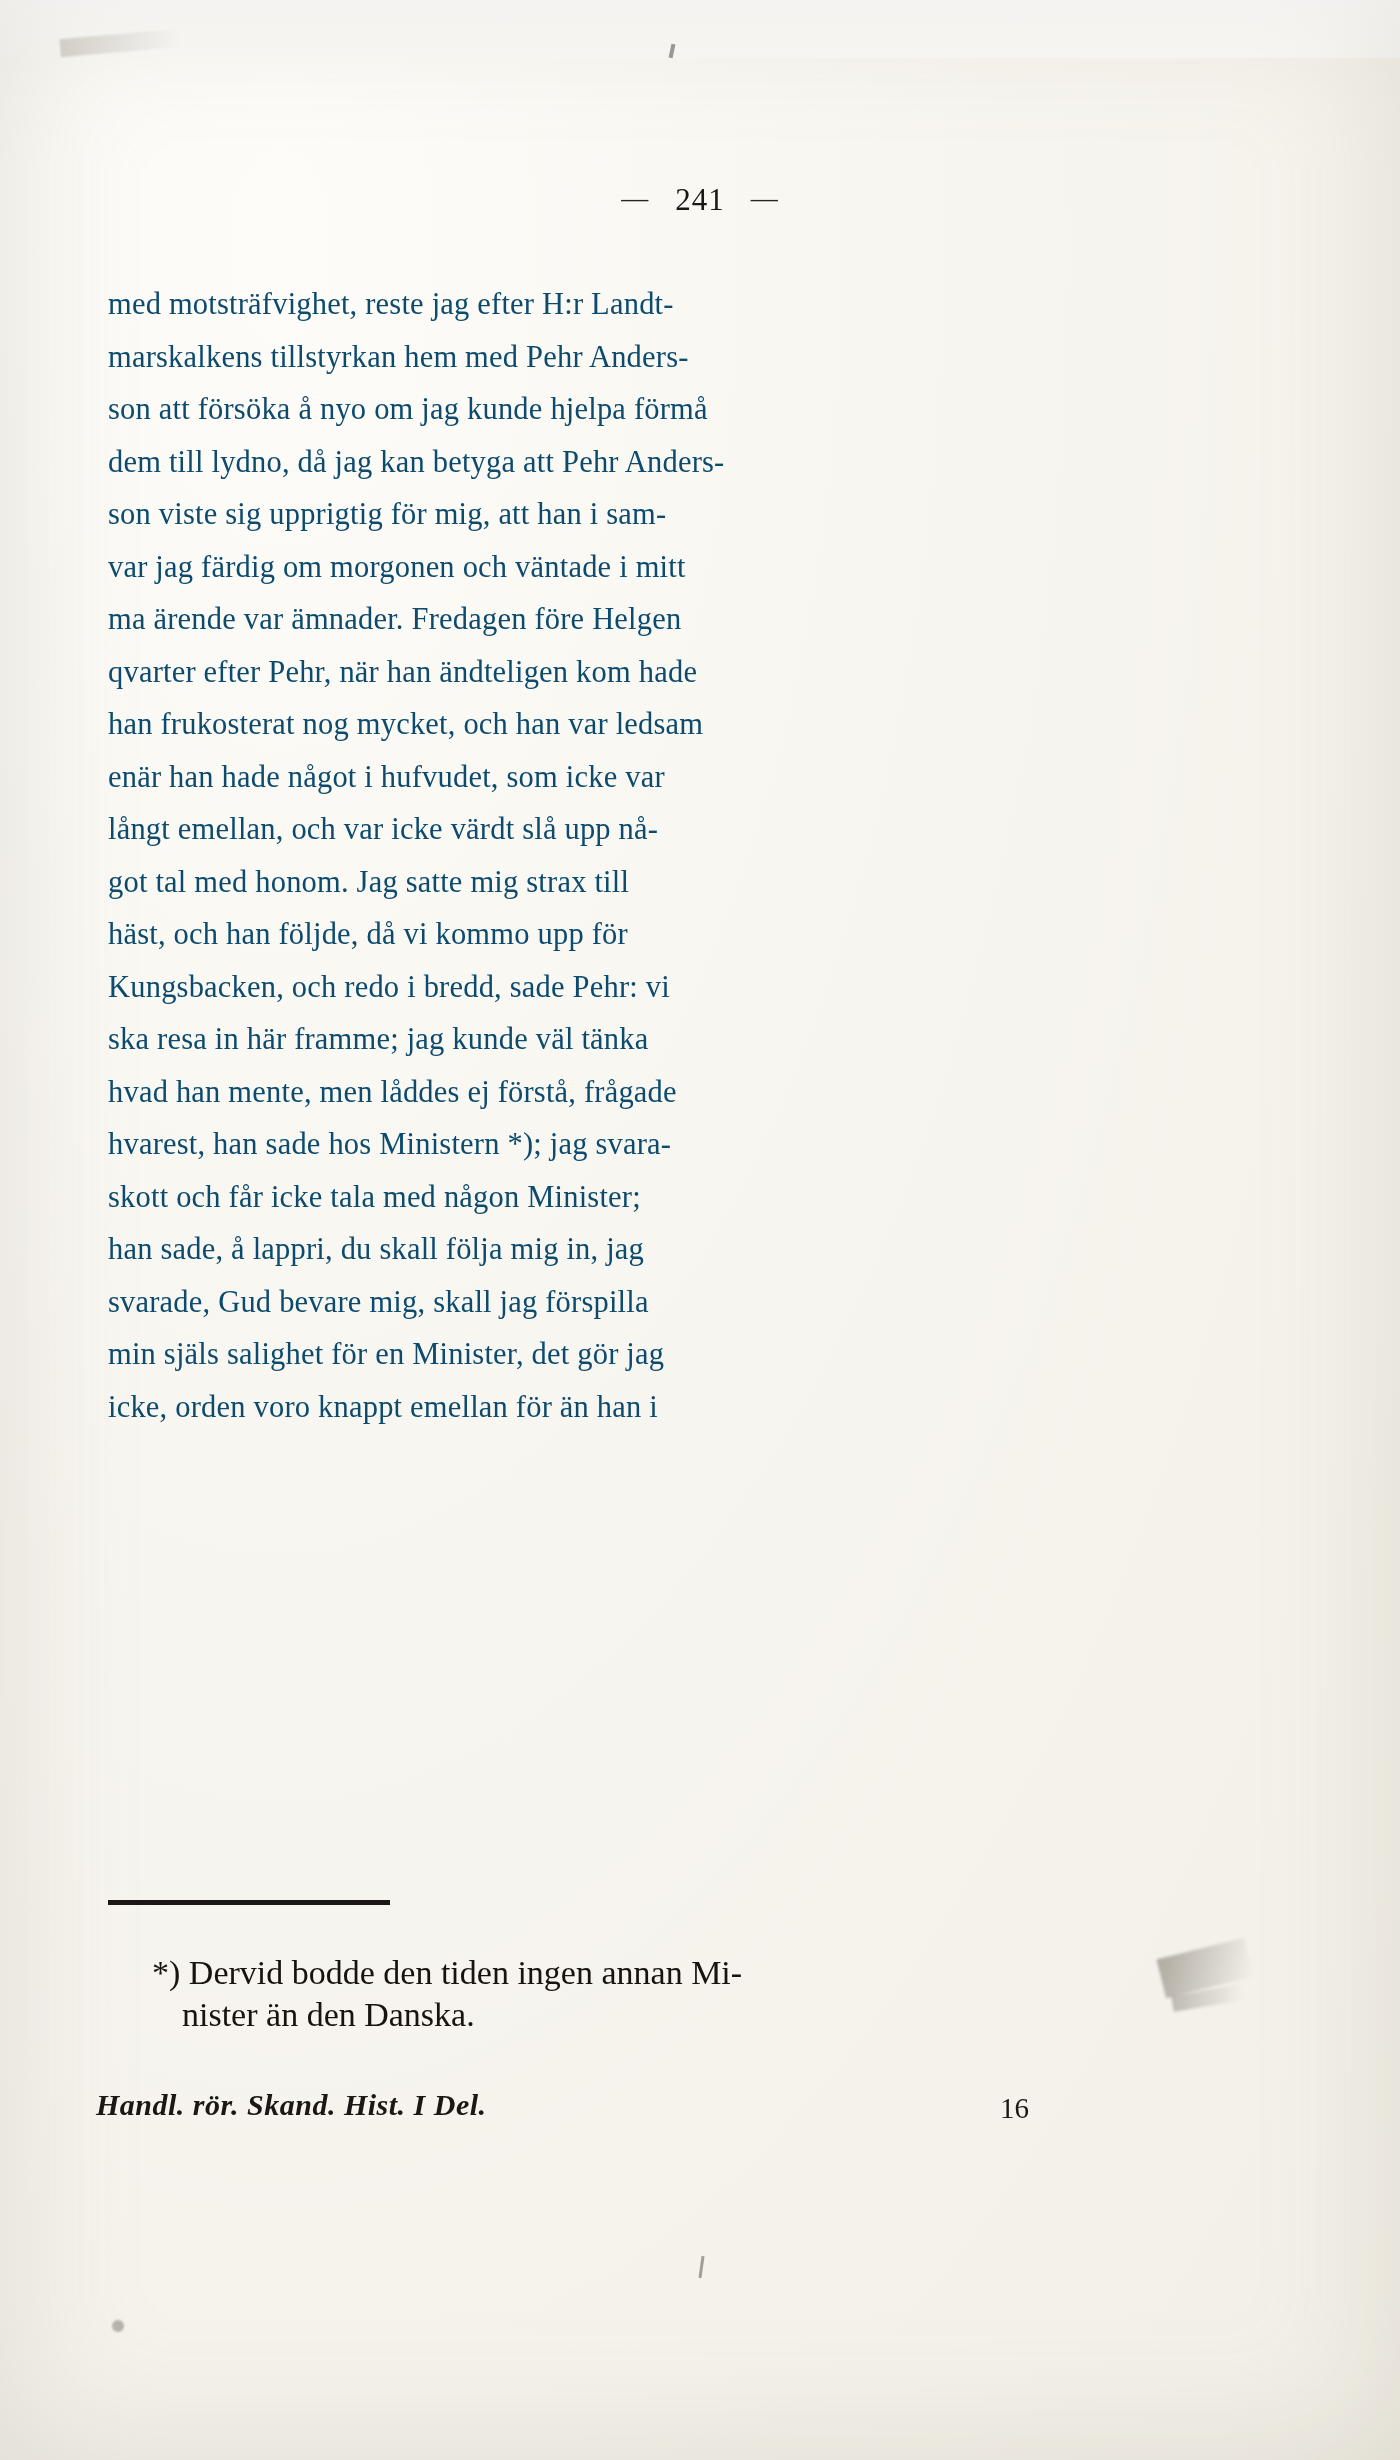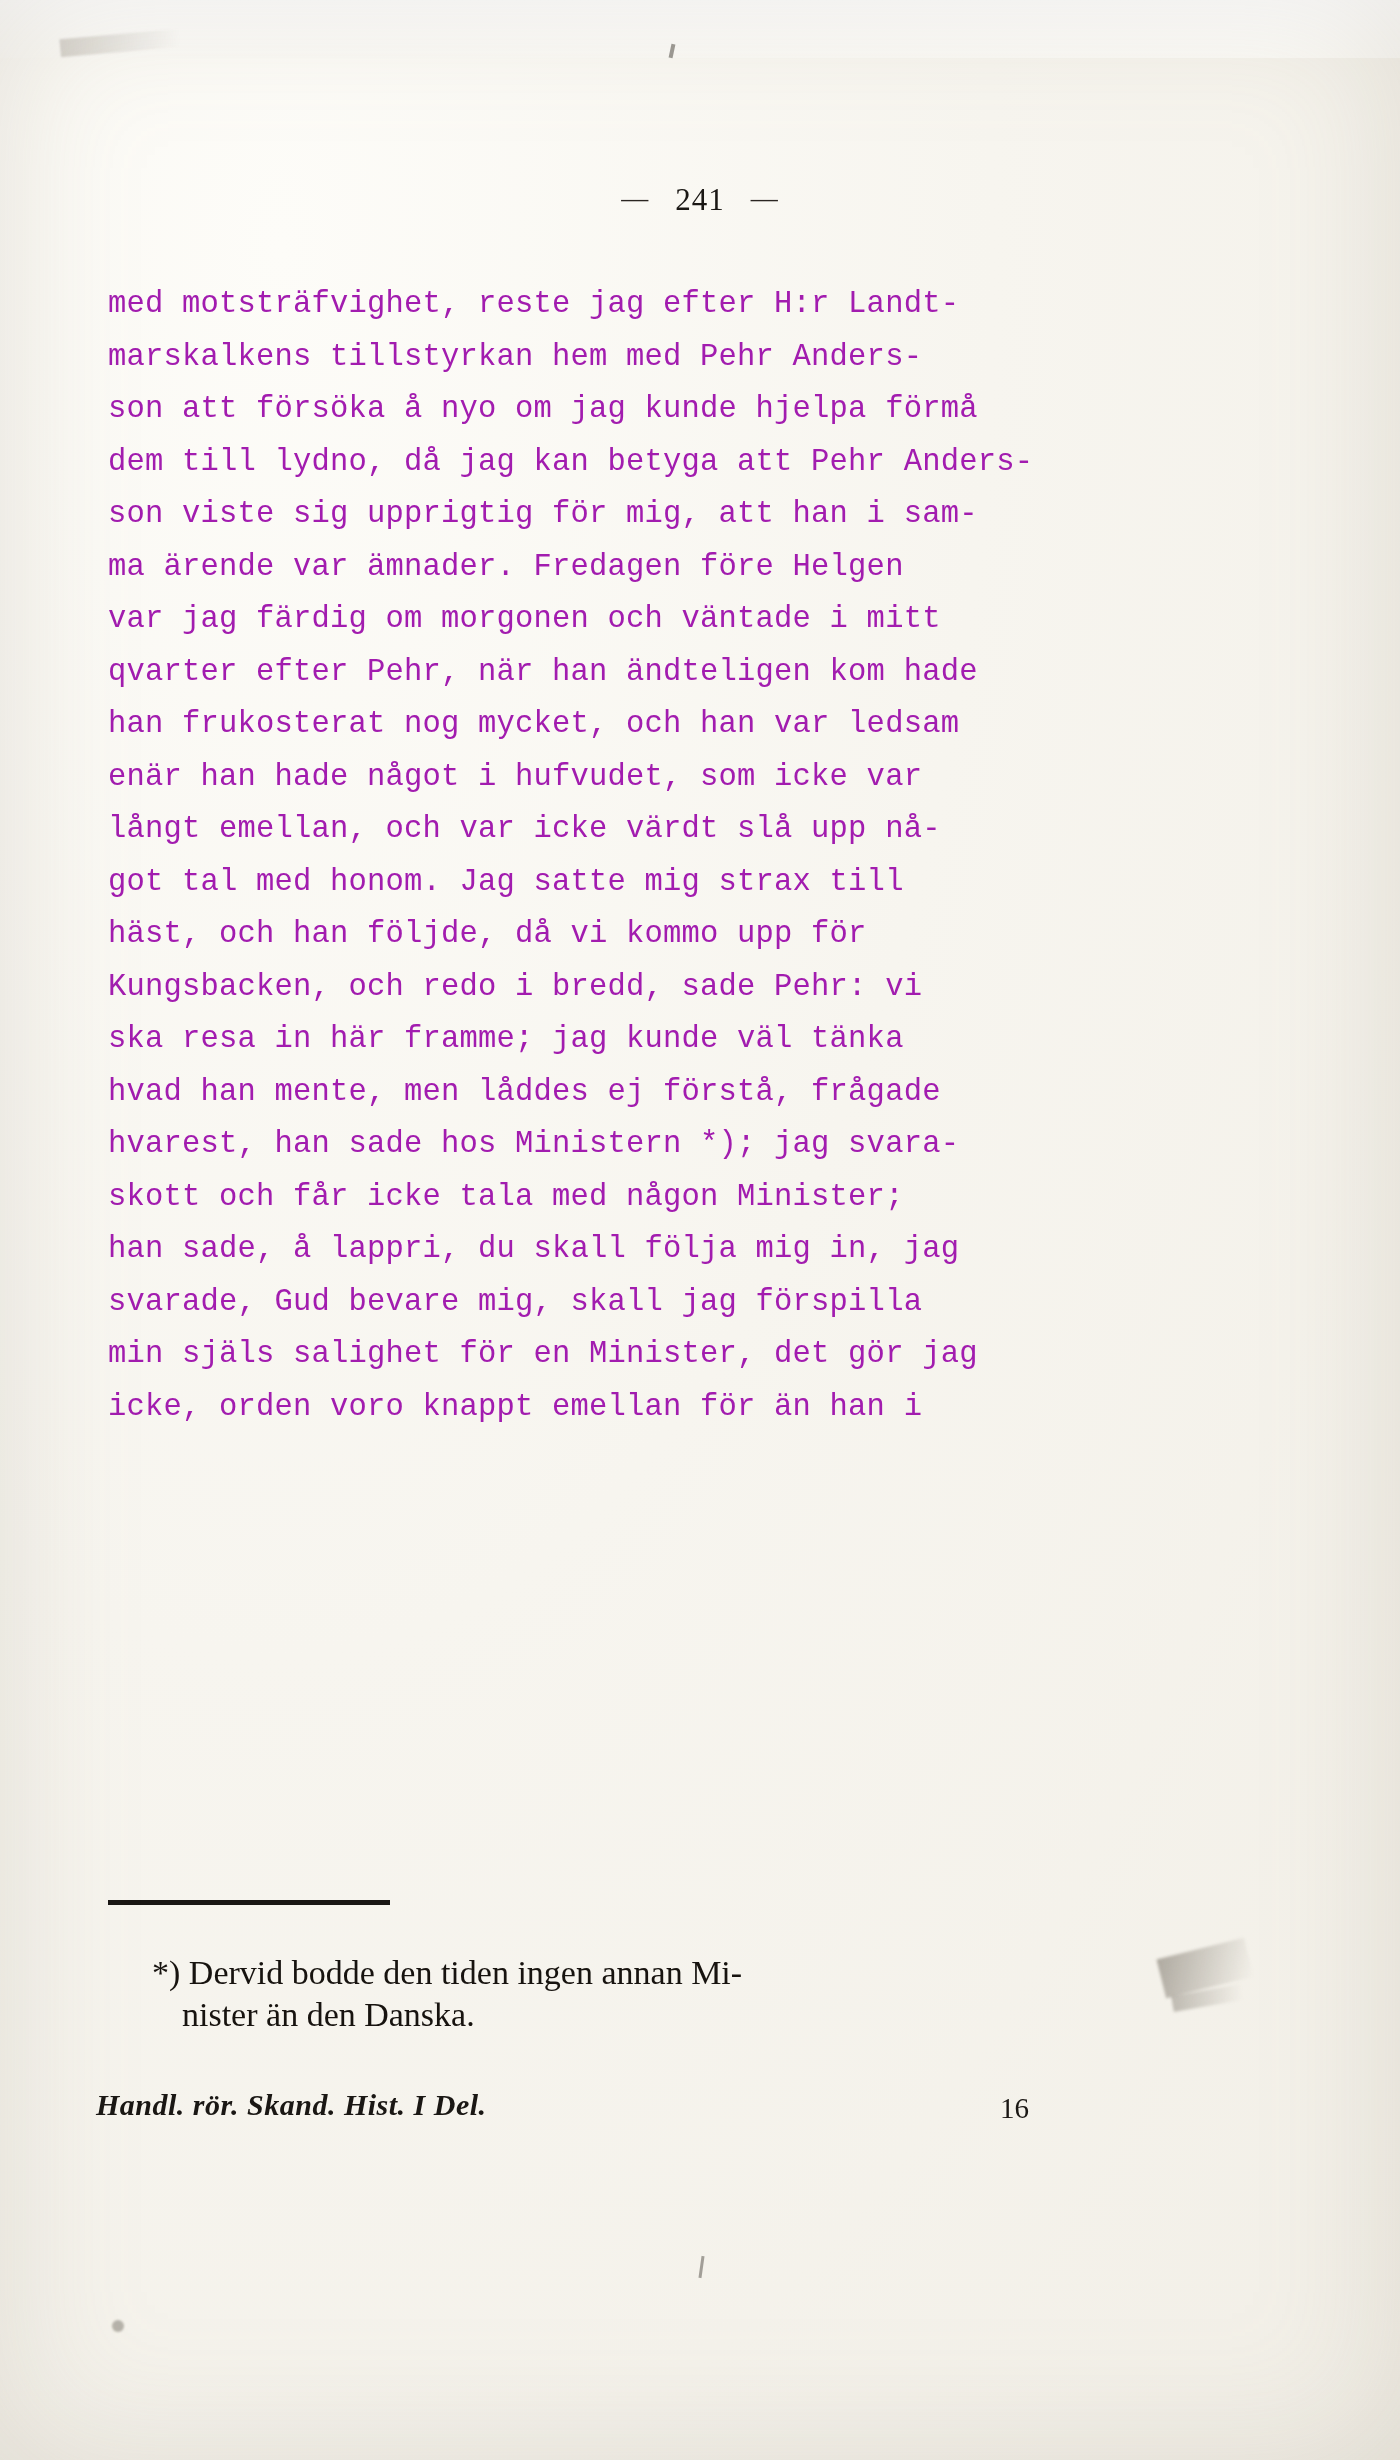--- a/index.html
+++ b/index.html
@@ -63,22 +63,22 @@
 
   
   .body-text {
     position: absolute;
     top: 278px;
     left: 108px;
     width: 1070px;
     font-size: 30.5px;
     line-height: 52.5px;
     text-align: justify;
-    color: #a21caf;
-    font-family: Liberation Mono, monospace;
+    color: #0c4a6e;
+    font-family: Liberation Serif, serif;
   }
   .body-text p {
     margin: 0;
     text-indent: 0;
   }
   .line {
     display: block;
     white-space: pre;
     letter-spacing: 0.2px;
   }
@@ -177,22 +177,22 @@
     <span class="dash">—</span><span class="num">241</span><span class="dash">—</span>
   </div>
 
   <div class="body-text">
     <p>
       <span class="line j">med motsträfvighet, reste jag efter H:r Landt-</span>
       <span class="line j">marskalkens tillstyrkan hem med Pehr Anders-</span>
       <span class="line j">son att försöka å nyo om jag kunde hjelpa förmå</span>
       <span class="line j">dem till lydno, då jag kan betyga att Pehr Anders-</span>
       <span class="line j">son viste sig upprigtig för mig, att han i sam-</span>
+      <span class="line j">var jag färdig om morgonen och väntade i mitt</span>
       <span class="line j">ma ärende var ämnader. Fredagen före Helgen</span>
-      <span class="line j">var jag färdig om morgonen och väntade i mitt</span>
       <span class="line j">qvarter efter Pehr, när han ändteligen kom hade</span>
       <span class="line j">han frukosterat nog mycket, och han var ledsam</span>
       <span class="line j">enär han hade något i hufvudet, som icke var</span>
       <span class="line j">långt emellan, och var icke värdt slå upp nå-</span>
       <span class="line j">got tal med honom. Jag satte mig strax till</span>
       <span class="line j">häst, och han följde, då vi kommo upp för</span>
       <span class="line j">Kungsbacken, och redo i bredd, sade Pehr: vi</span>
       <span class="line j">ska resa in här framme; jag kunde väl tänka</span>
       <span class="line j">hvad han mente, men låddes ej förstå, frågade</span>
       <span class="line j">hvarest, han sade hos Ministern *); jag svara-</span>

